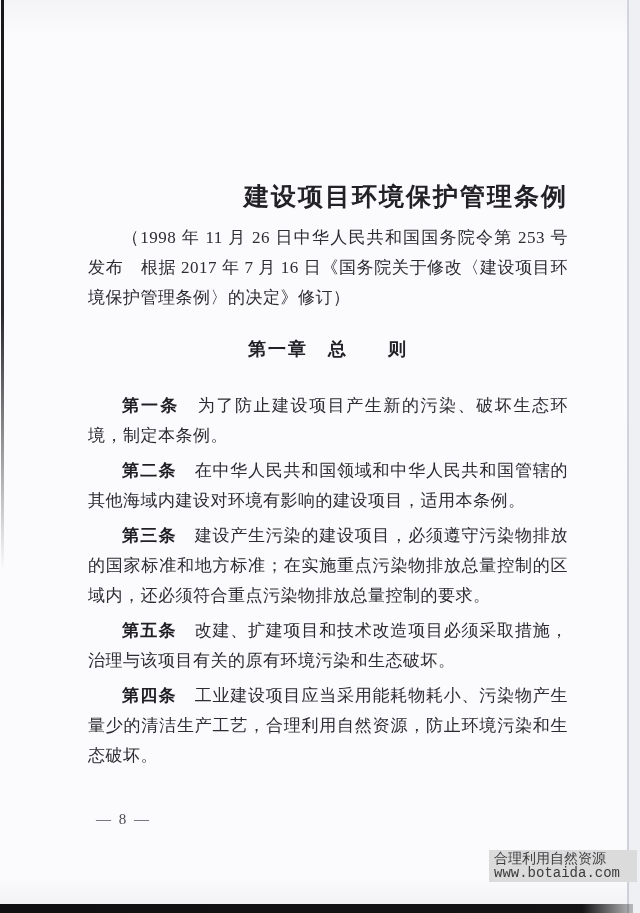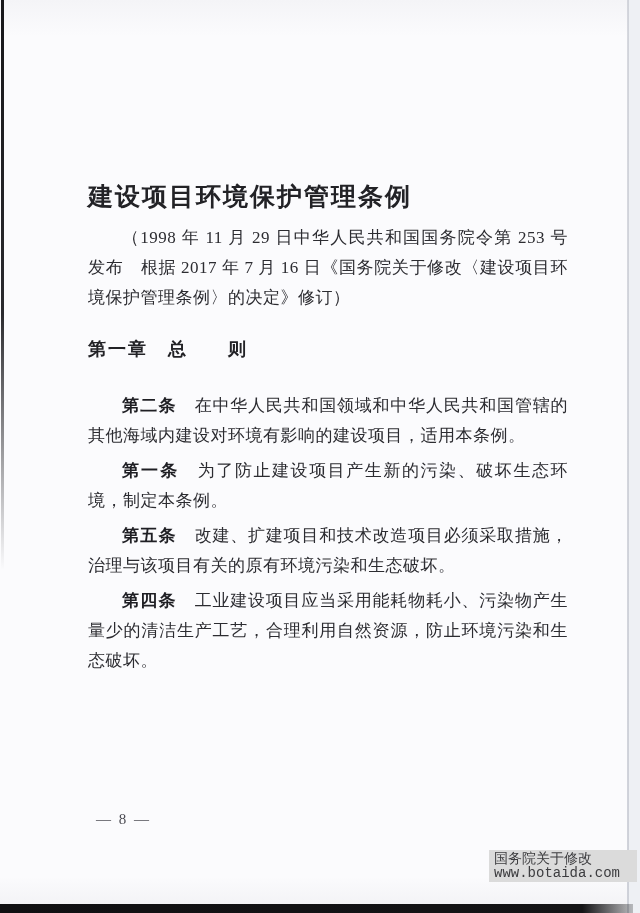--- a/index.html
+++ b/index.html
@@ -43,37 +43,38 @@
   .content {
     position: absolute;
     left: 88px; top: 0;
     width: 480px;
   }
   .doc-title {
     margin: 181px 0 0 0;
     font-size: 25px;
     line-height: 31px;
     font-weight: 700;
-    text-align: left;
+    text-align: right;
     letter-spacing: 2px;
     color: #222226;
   }
   .intro {
     margin: 11px 0 0 0;
     font-size: 17px;
     line-height: 30px;
     text-indent: 2em;
     text-align: justify;
     letter-spacing: 0.5px;
   }
   .chapter-heading {
     margin: 23px 0 16px 0;
     font-size: 18px;
     line-height: 26px;
     font-weight: 700;
+    text-align: center;
     letter-spacing: 2px;
     color: #222226;
   }
   .articles {
     margin-top: 29px;
   }
   .article {
     margin: 0 0 5px 0;
     font-size: 17px;
     line-height: 30px;
@@ -124,38 +125,39 @@
 
   <div class="edge-left"></div>
   <div class="edge-right-strip"></div>
   <div class="edge-right-line"></div>
   <div class="edge-bottom"></div>
 
   <main class="content">
 
     <h1 class="doc-title">建设项目环境保护管理条例</h1>
 
-    <p class="intro">（1998 年 11 月 29 日中华人民共和国国务院令第 253 号发布　根据 2017 年 7 月 16 日《国务院关于修改〈建设项目环境保护管理条例〉的决定》修订）</p>
+    <p class="intro">（1998 年 11 月 26 日中华人民共和国国务院令第 253 号发布　根据 2017 年 7 月 16 日《国务院关于修改〈建设项目环境保护管理条例〉的决定》修订）</p>
 
     <h2 class="chapter-heading">第一章　总　　则</h2>
 
     <div class="articles">
 
+      <p class="article"><b>第一条</b><span>　为了防止建设项目产生新的污染、破坏生态环境，制定本条例。</span></p>
+
       <p class="article"><b>第二条</b><span>　在中华人民共和国领域和中华人民共和国管辖的其他海域内建设对环境有影响的建设项目，适用本条例。</span></p>
 
-      <p class="article"><b>第一条</b><span>　为了防止建设项目产生新的污染、破坏生态环境，制定本条例。</span></p>
-
+      <p class="article"><b>第三条</b><span>　建设产生污染的建设项目，必须遵守污染物排放的国家标准和地方标准；在实施重点污染物排放总量控制的区域内，还必须符合重点污染物排放总量控制的要求。</span></p>
 
       <p class="article"><b>第五条</b><span>　改建、扩建项目和技术改造项目必须采取措施，治理与该项目有关的原有环境污染和生态破坏。</span></p>
 
       <p class="article"><b>第四条</b><span>　工业建设项目应当采用能耗物耗小、污染物产生量少的清洁生产工艺，合理利用自然资源，防止环境污染和生态破坏。</span></p>
 
     </div>
   </main>
 
   <div class="page-number">— 8 —</div>
 
   <div class="watermark">
-    <div class="company">国务院关于修改</div>
+    <div class="company">合理利用自然资源</div>
     <div class="url">www.botaida.com</div>
   </div>
 
 </div>
 
 </body></html>

